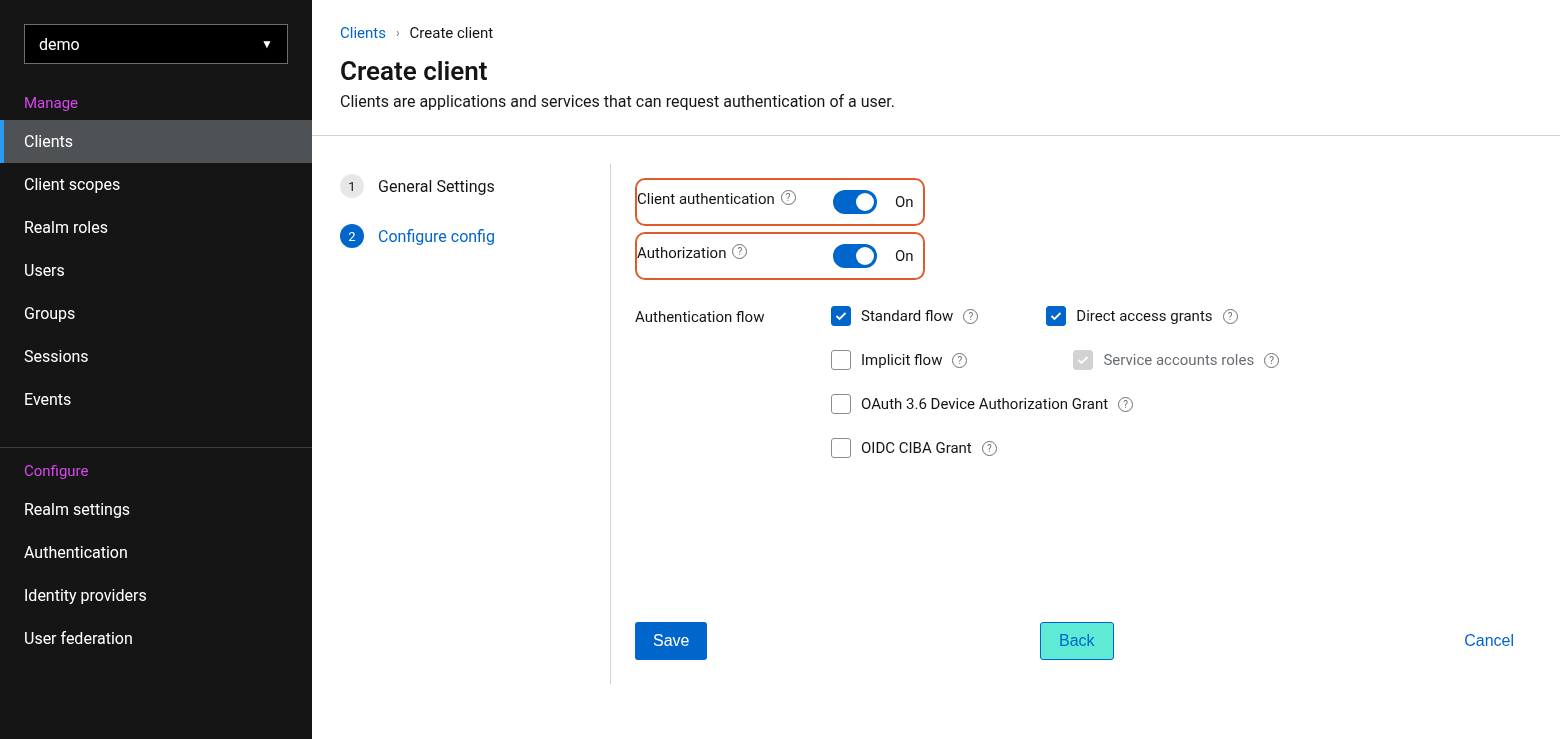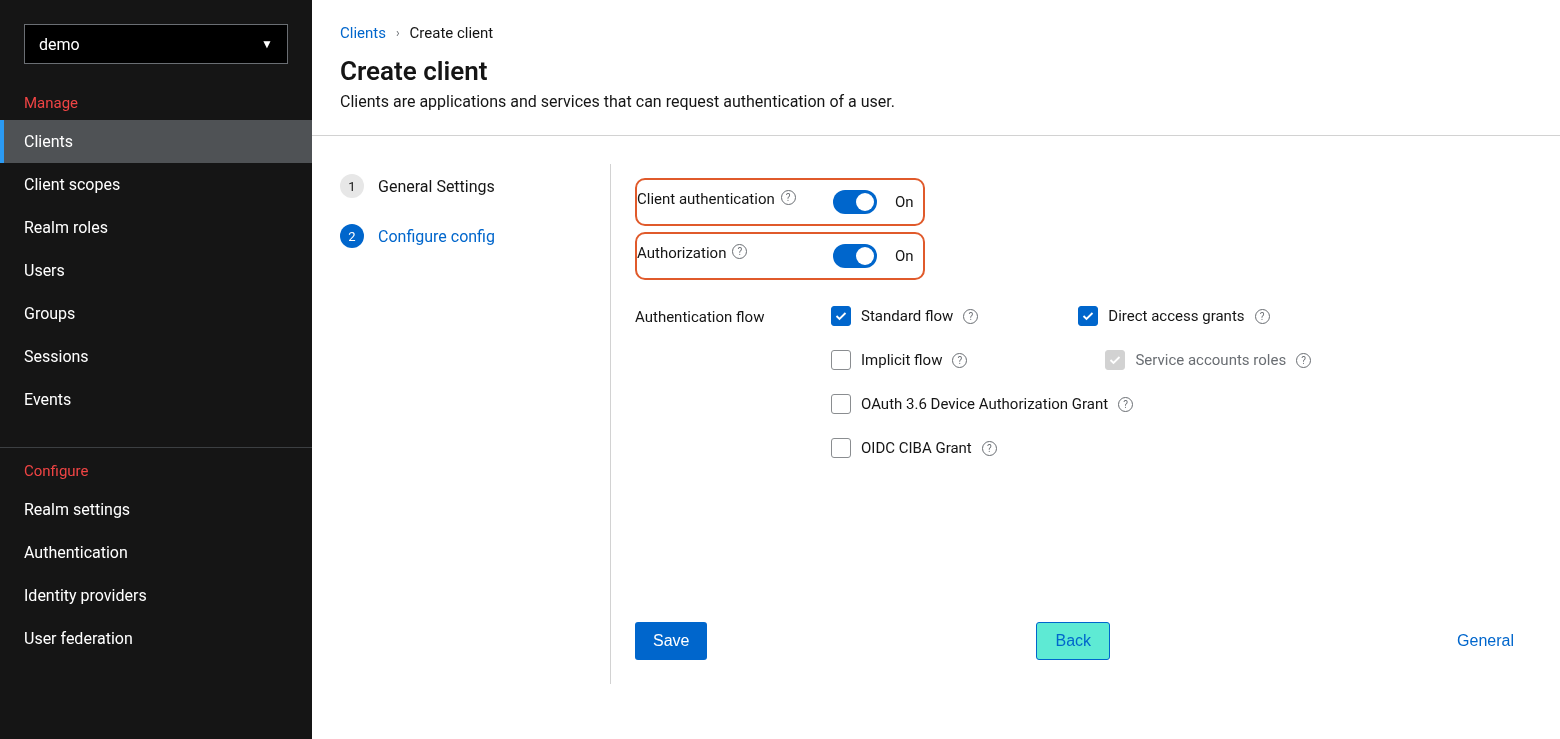--- a/index.html
+++ b/index.html
@@ -2,21 +2,21 @@
 <html><head>
 <meta charset="utf-8">
 <style>
   *{box-sizing:border-box;margin:0;padding:0;}
   body{font-family:-apple-system,BlinkMacSystemFont,"Segoe UI",Roboto,Helvetica,Arial,sans-serif;font-size:16px;color:#151515;}
   .app{display:flex;min-height:739px;}
   
   .sidebar{width:312px;background:#151515;color:#fff;flex-shrink:0;}
   .realm-select{margin:24px 24px 16px 24px;border:1px solid #6a6e73;background:#000;color:#fff;height:40px;display:flex;align-items:center;justify-content:space-between;padding:14px 14px;cursor:pointer;}
   .realm-select .chev{font-size:12px;}
-  .nav-section-title{font-size:15px;color:#ef4444;padding:14px 24px 8px 24px;}
+  .nav-section-title{font-size:15px;color:#d946ef;padding:14px 24px 8px 24px;}
   .nav-item{display:block;padding:12px 24px;font-size:16px;color:#fff;cursor:pointer;}
   .nav-item.active{background:#4f5255;}
   .nav-item.active::before{content:"";display:inline-block;width:4px;align-self:stretch;}
   .nav-item.active{position:relative;}
   .nav-item.active::before{position:absolute;left:0;top:0;bottom:0;width:4px;background:#2b9af3;}
   .nav-divider{border-top:1px solid #3c3f42;margin-top:26px;}
   
   .main{flex:1;background:#fff;}
   .breadcrumb{display:flex;align-items:center;gap:10px;padding:24px 28px 4px 28px;font-size:15px;}
   .breadcrumb a{color:#0066cc;text-decoration:none;cursor:pointer;}
@@ -37,21 +37,21 @@
   .form-rows{flex:1;}
   .form-row{display:flex;align-items:flex-start;padding:6px 0;}
   .form-label{width:196px;font-weight:400;font-size:15px;display:flex;gap:6px;padding-top:6px;}
   .help-ic{display:inline-flex;align-items:center;justify-content:center;width:15px;height:15px;border:1px solid #6a6e73;border-radius:50%;font-size:10px;color:#6a6e73;flex-shrink:0;}
   .switch-wrap{display:flex;align-items:center;gap:18px;padding:6px 0;}
   .switch{width:44px;height:24px;border-radius:12px;background:#0066cc;position:relative;cursor:pointer;}
   .switch .knob{width:18px;height:18px;border-radius:50%;background:#fff;position:absolute;top:3px;right:3px;}
   .switch-state{font-size:15px;}
   .highlight-box{border:2px solid #e05a2b;border-radius:10px;padding:4px 8px 4px 0;margin-bottom:6px;display:inline-flex;min-width:290px;}
   .checks-col{display:flex;flex-direction:column;gap:24px;padding-top:4px;}
-  .checks-row{display:flex;gap:100px;}
+  .checks-row{display:flex;gap:68px;}
   .check-item{display:flex;align-items:center;gap:10px;font-size:15px;}
   .chk{width:20px;height:20px;border:1px solid #8a8d90;border-radius:3px;display:flex;align-items:center;justify-content:center;flex-shrink:0;cursor:pointer;}
   .chk.on{background:#0066cc;border-color:#0066cc;}
   .chk.on.disabled{background:#d2d2d2;border-color:#d2d2d2;}
   .chk.disabled{cursor:default;}
   .chk svg{width:12px;height:12px;}
   .check-item.disabled{color:#6a6e73;justify-content:flex-end;}
   .footer-btns{display:flex;gap:14px;align-items:center;padding-top:28px;justify-content:space-between;}
   .btn{height:38px;padding:0 18px;font-size:16px;border-radius:3px;cursor:pointer;display:flex;align-items:center;}
   .btn-primary{background:#0066cc;color:#fff;border:none;}
@@ -193,18 +193,18 @@
                   <span class="help-ic">?</span>
                 </label>
               </div>
             </div>
           </div>
         </div>
 
         <div class="footer-btns">
           <button class="btn btn-primary">Save</button>
           <button class="btn btn-secondary">Back</button>
-          <button class="btn btn-link">General</button>
+          <button class="btn btn-link">Cancel</button>
         </div>
       </section>
     </div>
   </main>
 </div>
 
 </body></html>

